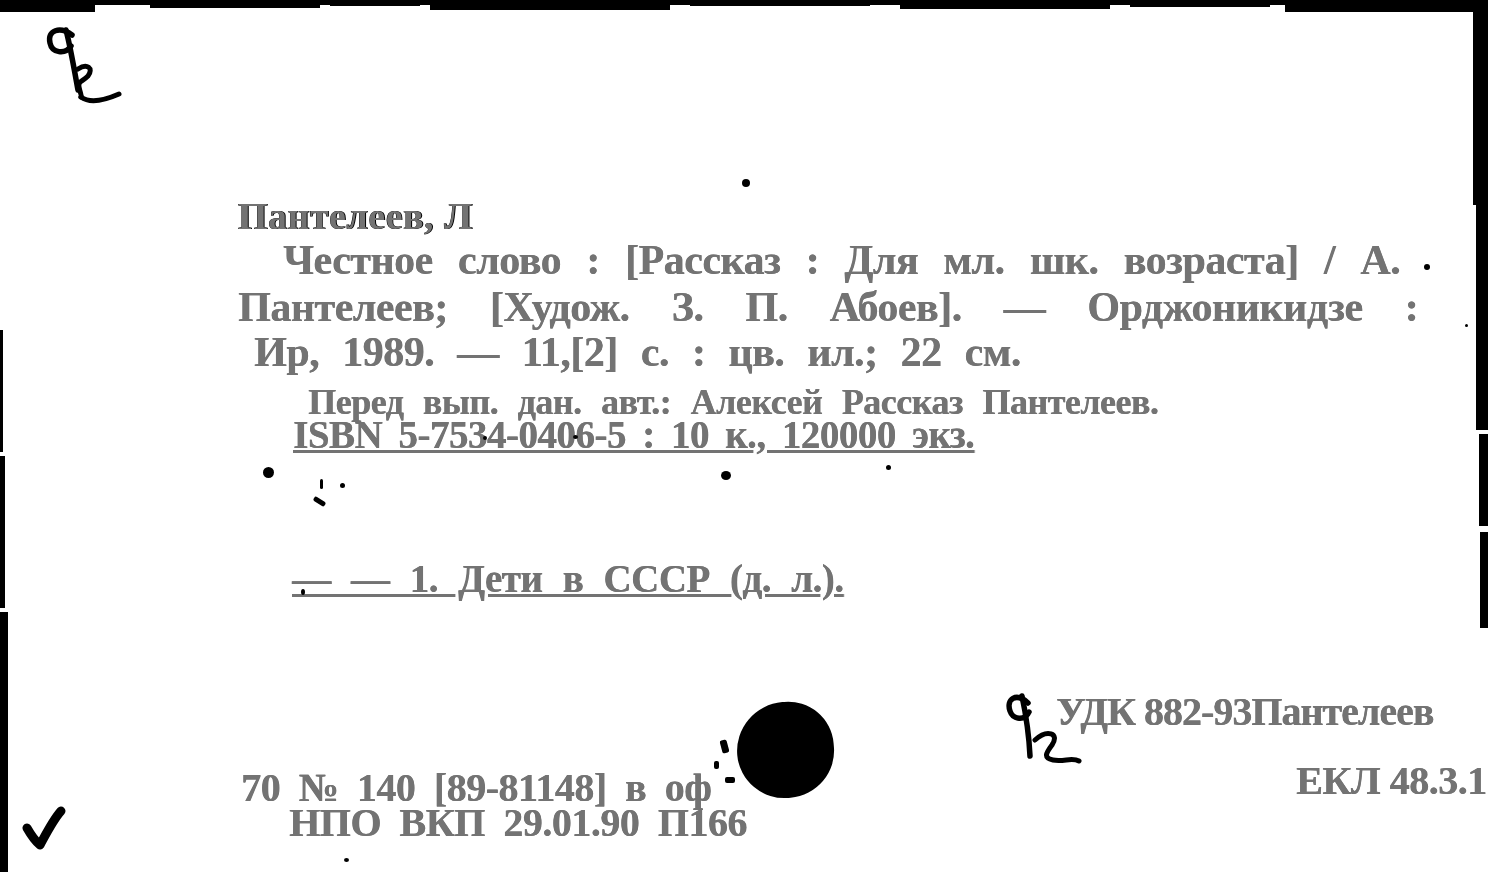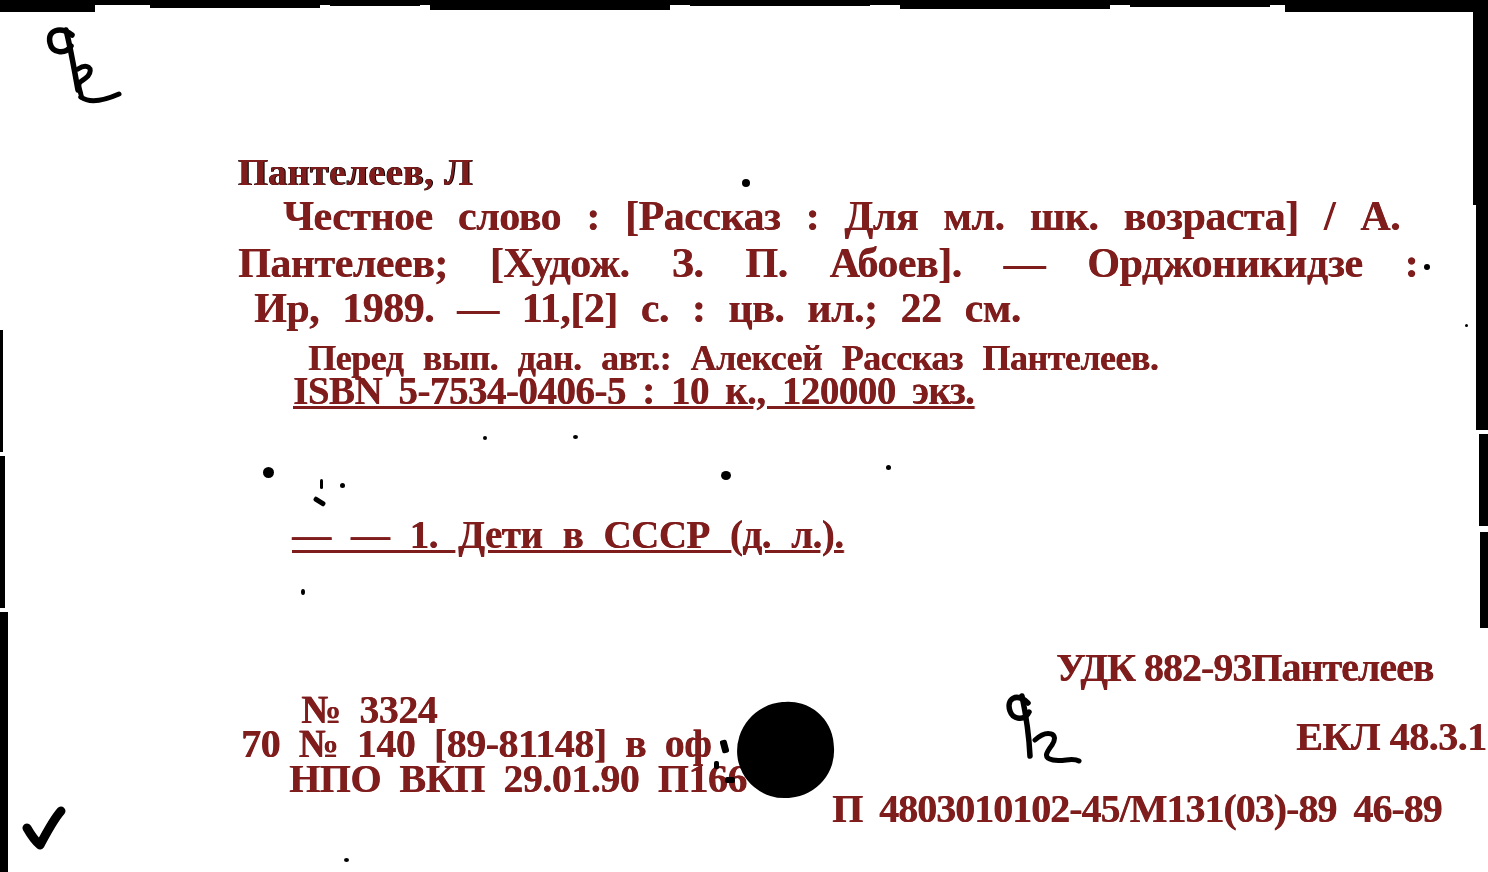--- a/index.html
+++ b/index.html
@@ -1,22 +1,22 @@
 <!DOCTYPE html>
 <html><head>
 <meta charset="utf-8">
 <style>
   html,body{margin:0;padding:0;background:#ffffff;}
   .page{
     position:relative;width:1488px;height:872px;background:#ffffff;overflow:hidden;
     font-family:"Liberation Serif","DejaVu Serif",serif;color:#000;
   }
   .txt{
-    position:absolute;font-weight:bold;color:#7f1d1d;white-space:nowrap;
-    letter-spacing:-0.5px;line-height:1;text-shadow:0.4px 0 0 currentColor;
+    position:absolute;font-weight:bold;color:#737373;white-space:nowrap;
+    letter-spacing:-0.5px;line-height:1;text-shadow:0.4px 0 0 currentColor;margin-top:44px;
   }
   .heading{font-size:38px;text-shadow:0.9px 0 0 #000,-0.4px 0 0 #000;letter-spacing:0.5px;}
   .body42{font-size:42px;}
   .just{white-space:normal;text-align:justify;text-align-last:justify;}
   .note{font-size:36px;}
   .isbn{font-size:39px;}
   .trace{font-size:39px;text-decoration:underline;}
   .foot{font-size:40px;}
   .ws7{word-spacing:7px;text-decoration:underline;}.ws8{word-spacing:8px;}.ws9{word-spacing:9px;}
   .ws11{word-spacing:11px;}.ws13{word-spacing:13px;}
@@ -70,29 +70,27 @@
   <div class="txt body42 ws13" style="left:254px;top:287px;">Ир, 1989. — 11,[2] с. : цв. ил.; 22 см.</div>
 
   <div class="txt note ws11" style="left:308px;top:340px;">Перед вып. дан. авт.: Алексей Рассказ Пантелеев.</div>
 
   <div class="txt isbn ws7" style="left:293px;top:371px;">ISBN 5-7534-0406-5 : 10 к., 120000 экз.</div>
 
   <div class="txt trace ws11" style="left:292px;top:515px;">— — 1. Дети в СССР (д. л.).</div>
 
   <div class="txt foot" style="left:1056px;top:648px;letter-spacing:-1px;">УДК 882-93Пантелеев</div>
 
-  <div class="txt foot ws9" style="left:301px;top:690px;">№ 3324</div>
 
   <div class="txt foot" style="left:1296px;top:717px;letter-spacing:-0.5px;">ЕКЛ 48.3.1.2</div>
 
   <div class="txt foot ws9" style="left:241px;top:724px;">70 № 140 [89-81148] в оф</div>
 
   <div class="txt foot ws9" style="left:289px;top:759px;">НПО ВКП 29.01.90 П166</div>
 
-  <div class="txt foot ws8" style="left:832px;top:789px;letter-spacing:-1px;">П 4803010102-45/М131(03)-89 46-89</div>
 
   <div class="stamp" aria-label="filled black circle stamp"></div>
   <div class="tick" style="left:721px;top:740px;width:7px;height:13px;transform:rotate(-15deg);"></div>
   <div class="tick" style="left:714px;top:761px;width:5px;height:8px;"></div>
   <div class="tick" style="left:725px;top:777px;width:10px;height:6px;"></div>
 
   <svg class="hw" style="left:1002px;top:688px;" width="92" height="90" viewBox="0 0 92 90" aria-label="Р2">
     <path d="M 26,15 C 14,4 4,11 8,23 C 11,32 23,33 27,24" stroke-width="5.5"></path>
     <path d="M 20,8 C 24,27 27,47 28,68" stroke-width="5.5"></path>
     <path d="M 33,52 C 45,41 58,45 50,57 C 44,65 41,70 51,72 C 62,74 70,69 77,73" stroke-width="5"></path>

